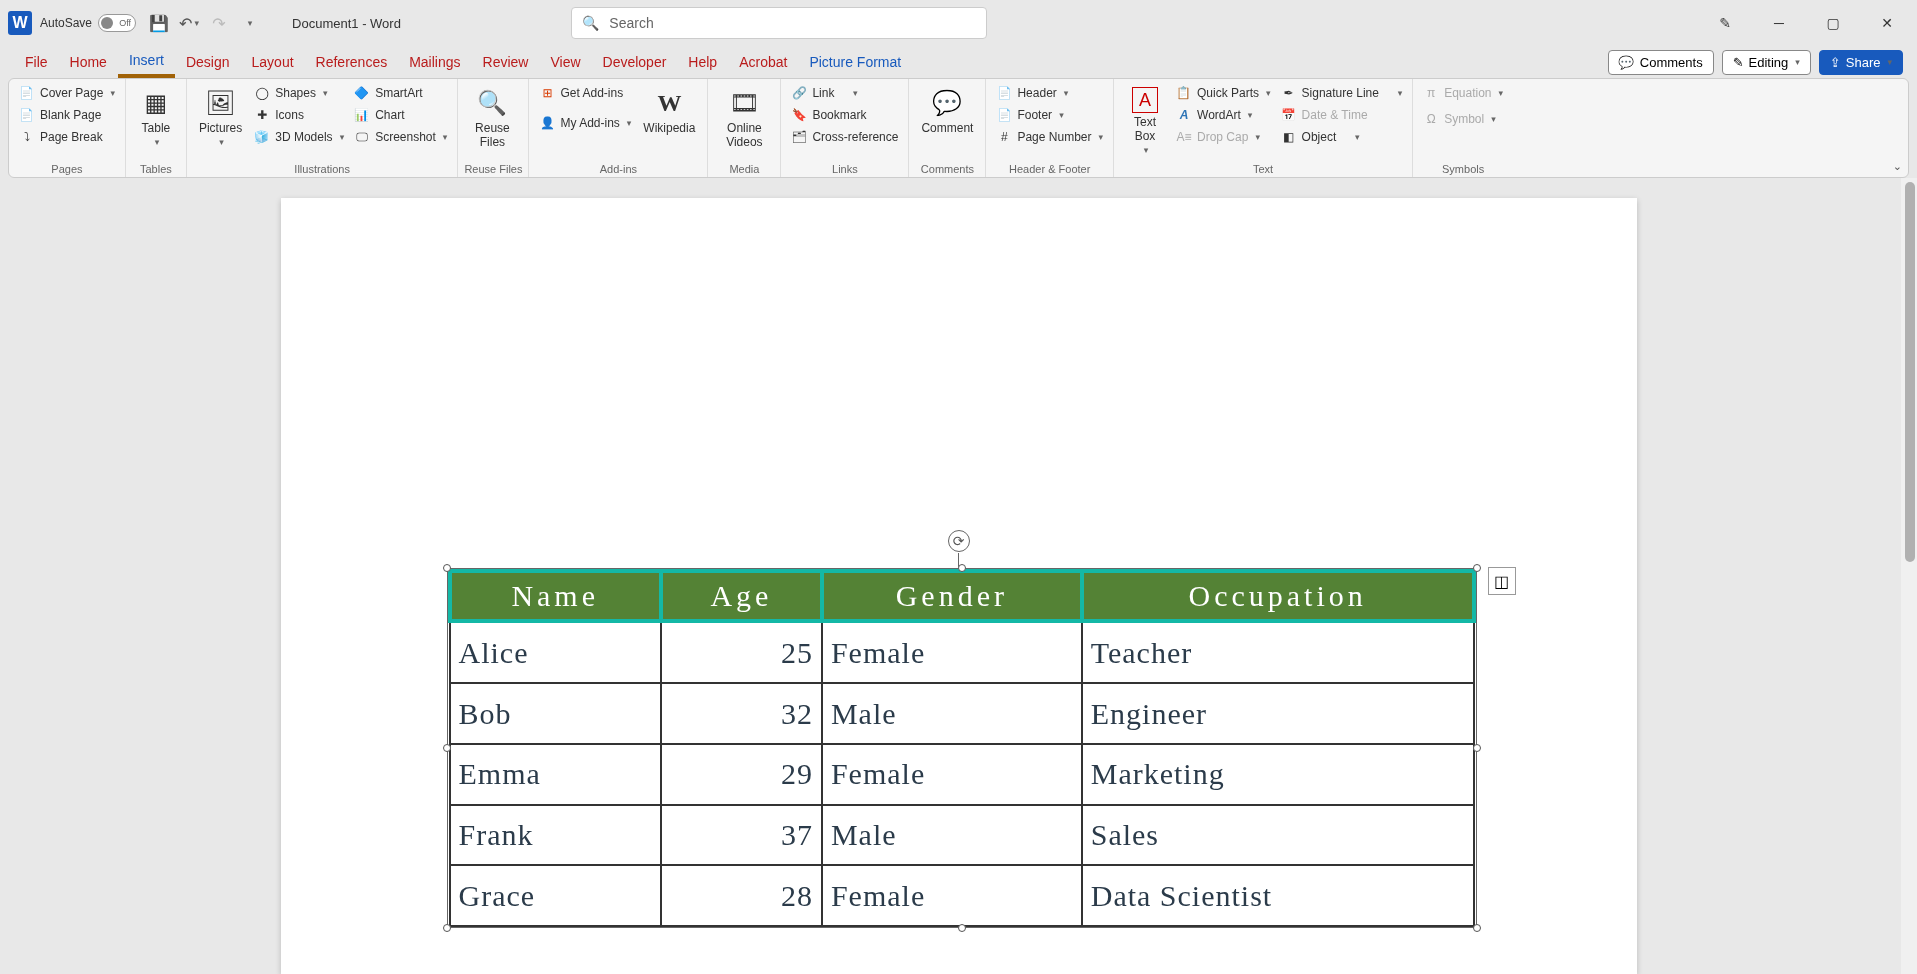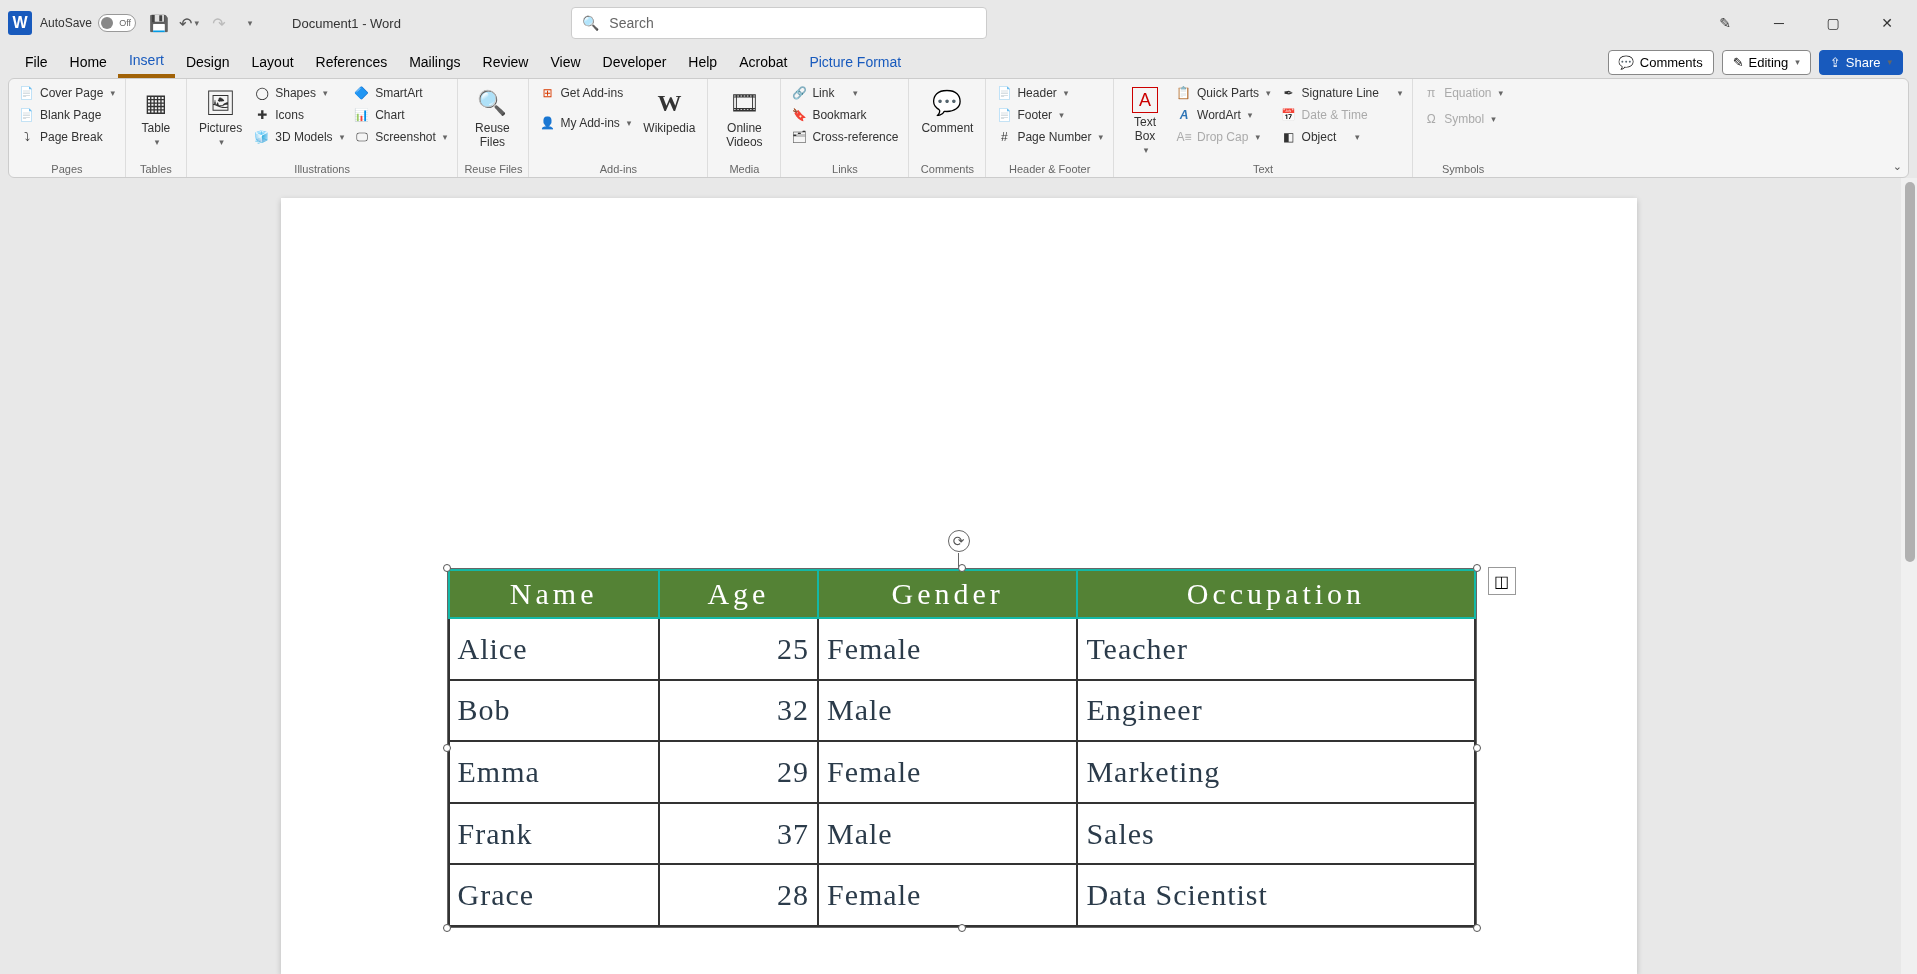--- a/index.html
+++ b/index.html
@@ -14,21 +14,21 @@
   .qat { display: flex; gap: 8px; align-items: center; }
   .qat-btn { width: 22px; height: 22px; display: flex; align-items: center; justify-content: center; color: #555; cursor: pointer; }
   .save-icon { color: #a0188f; }
   .doc-title { margin-left: 32px; font-size: 13px; color: #333; }
   .search-box { margin-left: 170px; width: 416px; height: 32px; background: #fff; border: 1px solid #ccc; border-radius: 4px; display: flex; align-items: center; padding: 0 10px; gap: 10px; color: #666; font-size: 14px; }
   .title-right { margin-left: auto; display: flex; gap: 10px; align-items: center; }
   .win-btn { width: 44px; height: 30px; display: flex; align-items: center; justify-content: center; color: #333; cursor: pointer; font-size: 14px; }
   
   
   .ribbon-tabs { height: 32px; display: flex; align-items: center; padding: 0 14px; gap: 0; }
-  .tab { padding: 6px 11px; font-size: 14px; color: #000000; cursor: pointer; }
+  .tab { padding: 6px 11px; font-size: 14px; color: #b91c1c; cursor: pointer; }
   .tab.active { color: #185abd; border-bottom: 4px solid #a16207; }
   .tab.context { color: #185abd; }
   .tabs-right { margin-left: auto; display: flex; gap: 8px; }
   .pill { padding: 4px 10px; border: 1px solid #888; border-radius: 4px; font-size: 13px; display: flex; align-items: center; gap: 5px; cursor: pointer; background: #fff; }
   .pill.share { background: #185abd; color: white; border-color: #185abd; }
   
   
   .ribbon { background: #f5f5f5; border: 1px solid #ccc; border-radius: 6px; margin: 0 8px; height: 100px; display: flex; position: relative; }
   .group { border-right: 1px solid #ddd; padding: 4px 6px 2px; display: flex; flex-direction: column; justify-content: space-between; }
   .group-label { font-size: 11px; color: #666; text-align: center; padding-top: 2px; }
@@ -52,21 +52,21 @@
   .rotate-handle { position: absolute; left: 50%; top: 332px; transform: translateX(-50%); width: 22px; height: 22px; border: 1px solid #666; border-radius: 50%; display: flex; align-items: center; justify-content: center; font-size: 14px; color: #555; background: #fff; }
   .rotate-handle::after { content: ""; position: absolute; top: 22px; width: 1px; height: 14px; background: #666; }
   .sel-box { position: absolute; left: 166px; top: 370px; width: 1030px; height: 360px; border: 1px solid #666; }
   .handle { width: 8px; height: 8px; background: #fff; border: 1px solid #555; border-radius: 50%; position: absolute; }
   .h-nw { left: -5px; top: -5px; } .h-n { left: 50%; top: -5px; margin-left: -4px; } .h-ne { right: -5px; top: -5px; }
   .h-w { left: -5px; top: 50%; margin-top: -4px; } .h-e { right: -5px; top: 50%; margin-top: -4px; }
   .h-sw { left: -5px; bottom: -5px; } .h-s { left: 50%; bottom: -5px; margin-left: -4px; } .h-se { right: -5px; bottom: -5px; }
   .layout-opts { position: absolute; right: -40px; top: -2px; width: 28px; height: 28px; border: 1px solid #999; background: #fff; display: flex; align-items: center; justify-content: center; cursor: pointer; }
   
   .data-table { width: 100%; height: 100%; border-collapse: collapse; }
-  .data-table th { background: #548235; color: #fff; font-size: 30px; font-weight: normal; letter-spacing: 4px; padding: 6px 8px; border: 2px solid #14b8a6; font-family: Georgia, serif; }
+  .data-table th { background: #548235; color: #fff; font-size: 30px; font-weight: normal; letter-spacing: 4px; padding: 6px 8px; border: 4px solid #14b8a6; font-family: Georgia, serif; }
   .data-table td { border: 2px solid #333; font-size: 30px; color: #2b3b4a; padding: 2px 8px; font-family: Georgia, serif; letter-spacing: 1px; }
   .data-table td.num { text-align: right; }
 </style>
 </head>
 <body>
 
 <div class="title-bar">
   <div class="app-icon">W</div>
   <div class="autosave">
     <span>AutoSave</span>

